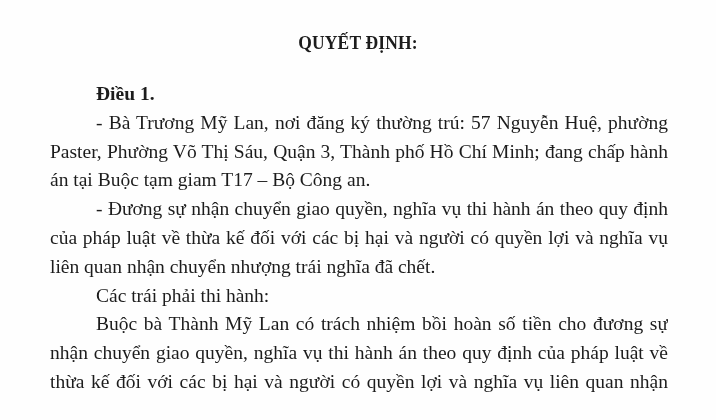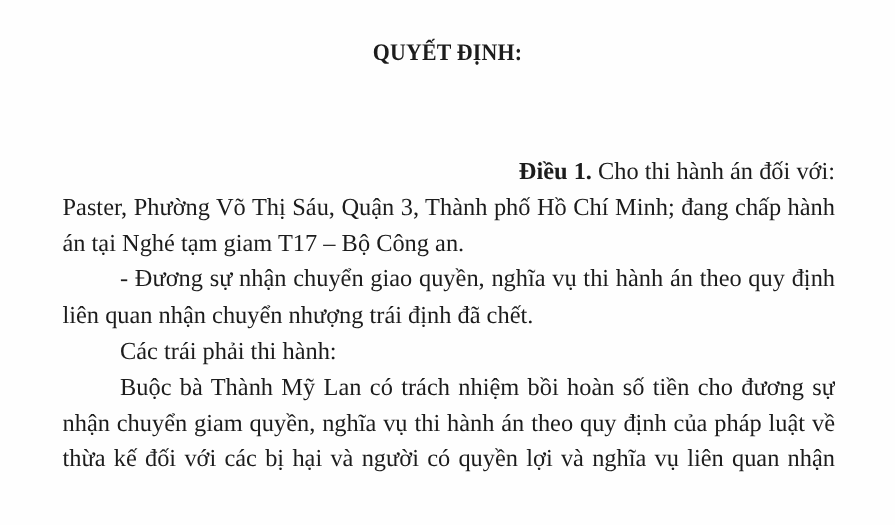--- a/index.html
+++ b/index.html
@@ -48,42 +48,43 @@
       text-align: justify;
     }
     .line.indent { padding-left: 46px; }
     .line.end { text-align-last: left; }
     .row {
       display: flex;
       justify-content: space-between;
       white-space: nowrap;
     }
     .row.indent { padding-left: 46px; }
-    .row.left { justify-content: flex-end; margin-top: 44px; }
+    .row.left { justify-content: space-between; }
   </style>
 </head>
 <body>
 
 <div class="page">
 
   <div class="title">QUYẾT ĐỊNH:</div>
 
   <div class="body">
 
     <div class="row indent left">
       <span class="bold">Điều 1.</span>
-      <span style="white-space:pre"> Cho thi hành án đối với:</span>
     </div>
 
+    <div class="line indent" style="white-space: normal; height: 28.8px; overflow: hidden;">- Bà Trương Mỹ Lan, nơi đăng ký thường trú: 57 Nguyễn Huệ, phường</div>
     <div class="line" style="white-space: normal; height: 28.8px; overflow: hidden;">Paster, Phường Võ Thị Sáu, Quận 3, Thành phố Hồ Chí Minh; đang chấp hành</div>
-    <div class="line end" style="white-space: normal; height: 28.8px; overflow: hidden;">án tại Nghé tạm giam T17 – Bộ Công an.</div>
+    <div class="line end" style="white-space: normal; height: 28.8px; overflow: hidden;">án tại Buộc tạm giam T17 – Bộ Công an.</div>
 
     <div class="line indent" style="white-space: normal; height: 28.8px; overflow: hidden;">- Đương sự nhận chuyển giao quyền, nghĩa vụ thi hành án theo quy định</div>
-    <div class="line end" style="white-space: normal; height: 28.8px; overflow: hidden;">liên quan nhận chuyển nhượng trái định đã chết.</div>
+    <div class="line" style="white-space: normal; height: 28.8px; overflow: hidden;">của pháp luật về thừa kế đối với các bị hại và người có quyền lợi và nghĩa vụ</div>
+    <div class="line end" style="white-space: normal; height: 28.8px; overflow: hidden;">liên quan nhận chuyển nhượng trái nghĩa đã chết.</div>
 
     <div class="line indent end" style="white-space: normal; height: 28.8px; overflow: hidden;">Các trái phải thi hành:</div>
 
     <div class="line indent" style="white-space: normal; height: 28.8px; overflow: hidden;">Buộc bà Thành Mỹ Lan có trách nhiệm bồi hoàn số tiền cho đương sự</div>
-    <div class="line" style="white-space: normal; height: 28.8px; overflow: hidden;">nhận chuyển giam quyền, nghĩa vụ thi hành án theo quy định của pháp luật về</div>
+    <div class="line" style="white-space: normal; height: 28.8px; overflow: hidden;">nhận chuyển giao quyền, nghĩa vụ thi hành án theo quy định của pháp luật về</div>
     <div class="line" style="white-space: normal; height: 28.8px; overflow: hidden;">thừa kế đối với các bị hại và người có quyền lợi và nghĩa vụ liên quan nhận</div>
 
   </div>
 </div>
 
 </body></html>

